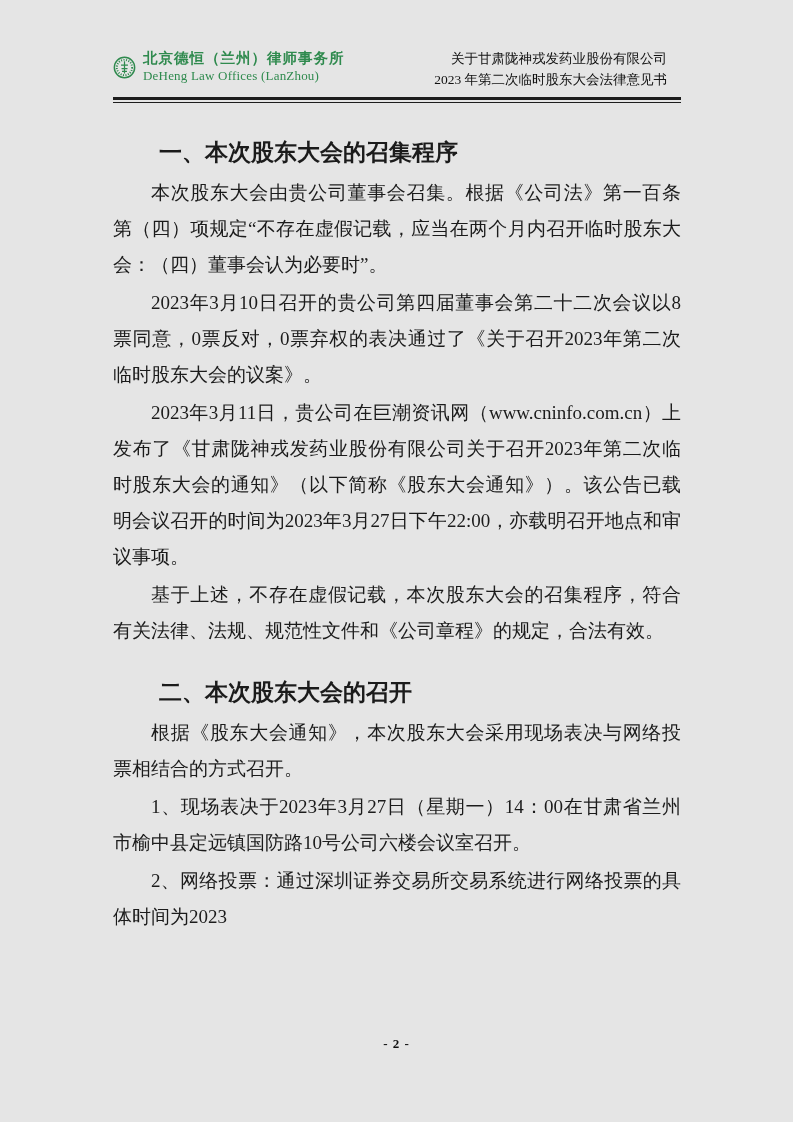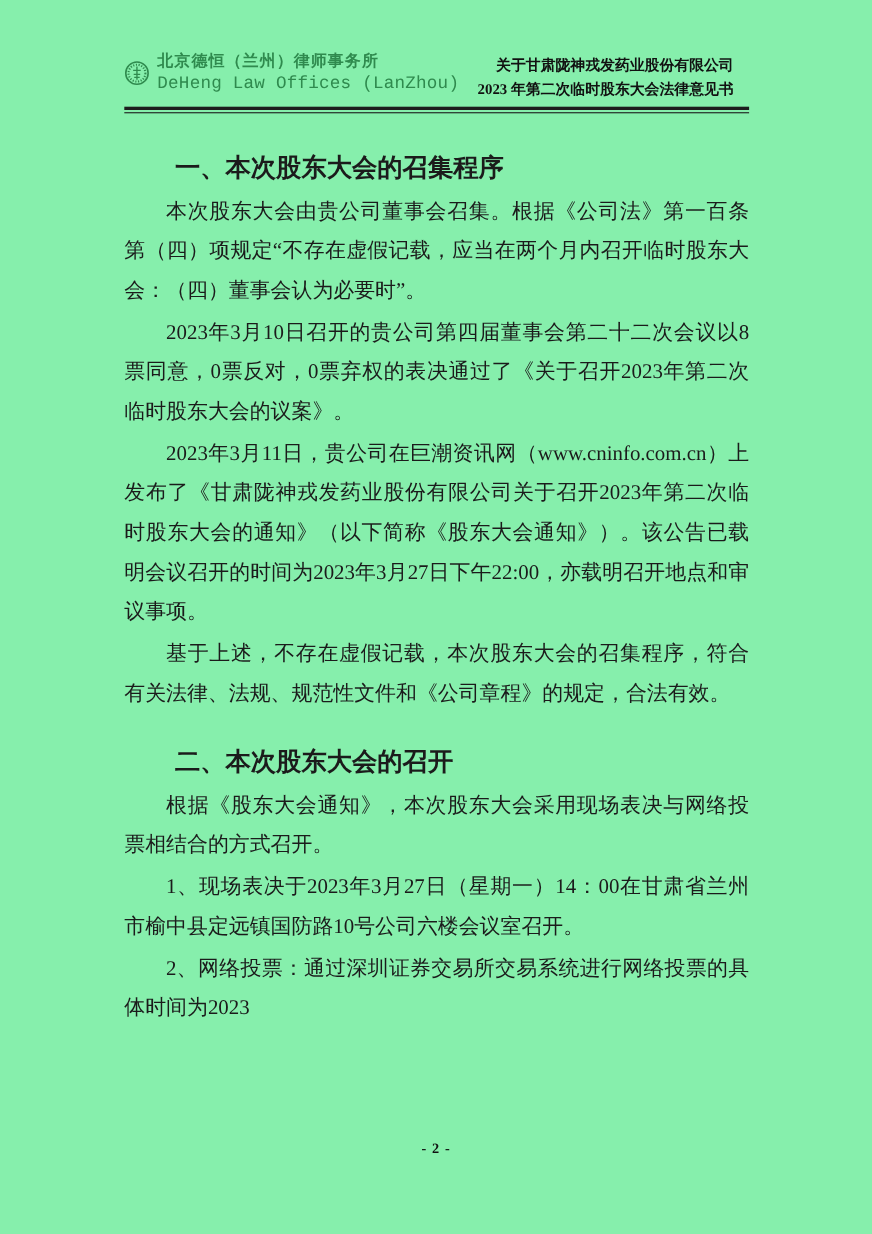--- a/index.html
+++ b/index.html
@@ -4,47 +4,47 @@
 <style>
   :root{
     --green:#2f8a4e;
     --ink:#1b1b1b;
   }
   html,body{margin:0;padding:0;background:#ffffff;}
   .page{
     position:relative;
     width:793px;height:1122px;
     margin:0 auto;
-    background:#86efac;
+    background:#e5e5e5;
     font-family:"Liberation Serif","DejaVu Serif",serif;
     color:var(--ink);
     overflow:hidden;
   }
   
   .header{
     position:absolute;left:113px;right:112px;top:48px;
     display:flex;justify-content:space-between;align-items:flex-end;
   }
   .brand{
     display:flex;align-items:center;gap:7px;
     margin-bottom:8px;
   }
   .brand .emblem{flex:0 0 auto;display:block;}
   .brand-text{display:flex;flex-direction:column;line-height:1.15;}
   .brand-cn{
     font-family:"Liberation Sans","DejaVu Sans",sans-serif;
     font-size:14.5px;font-weight:bold;color:var(--green);letter-spacing:1px;
   }
   .brand-en{
-    font-family:Liberation Mono, monospace;
-    font-size:16px;color:var(--green);margin-top:2px;letter-spacing:.2px;
+    font-family:Liberation Serif, serif;
+    font-size:13px;color:var(--green);margin-top:2px;letter-spacing:.2px;
   }
   .doc-title{
     text-align:right;
-    font-weight:bold;
+    font-weight:normal;
     font-size:13.5px;
     line-height:21px;
     color:#111;
     padding-right:14px;
     margin-bottom:2px;
   }
   .header-rule{
     position:absolute;left:113px;right:112px;top:97px;
     border-top:3px solid #1d1d1d;
     border-bottom:1px solid #1d1d1d;

